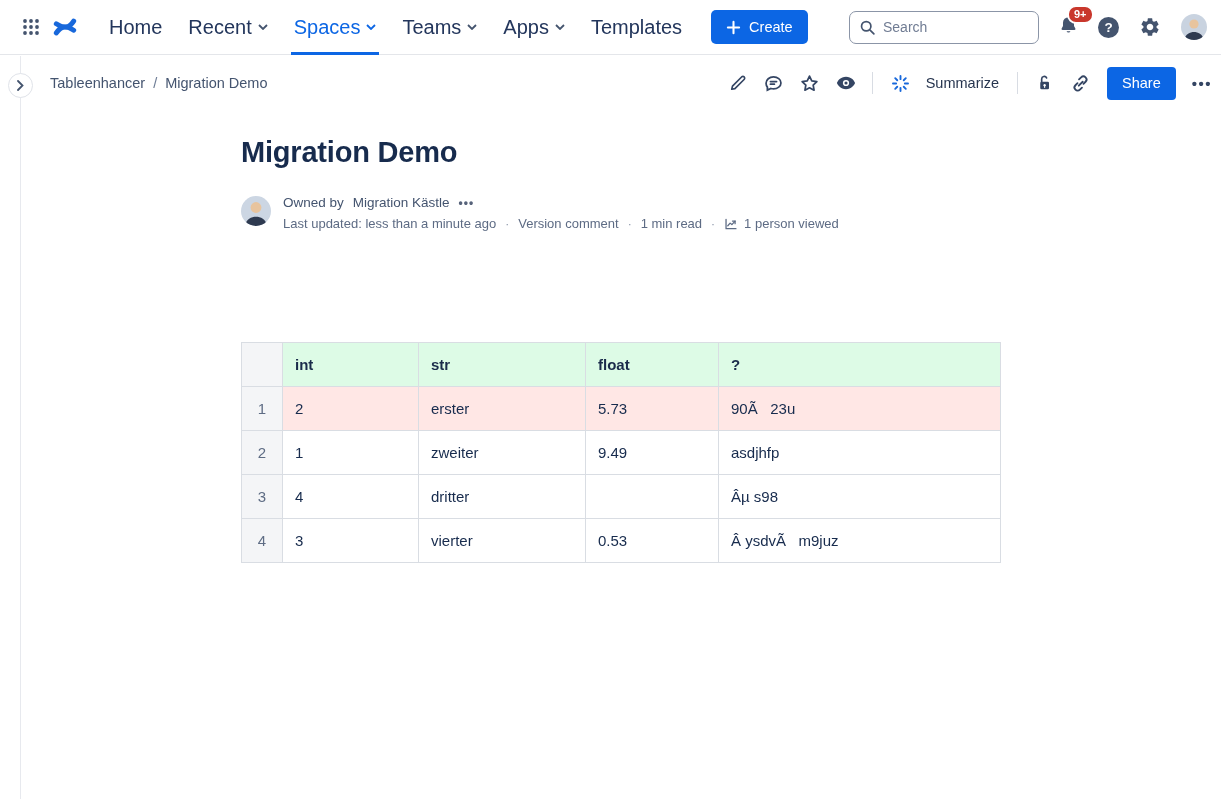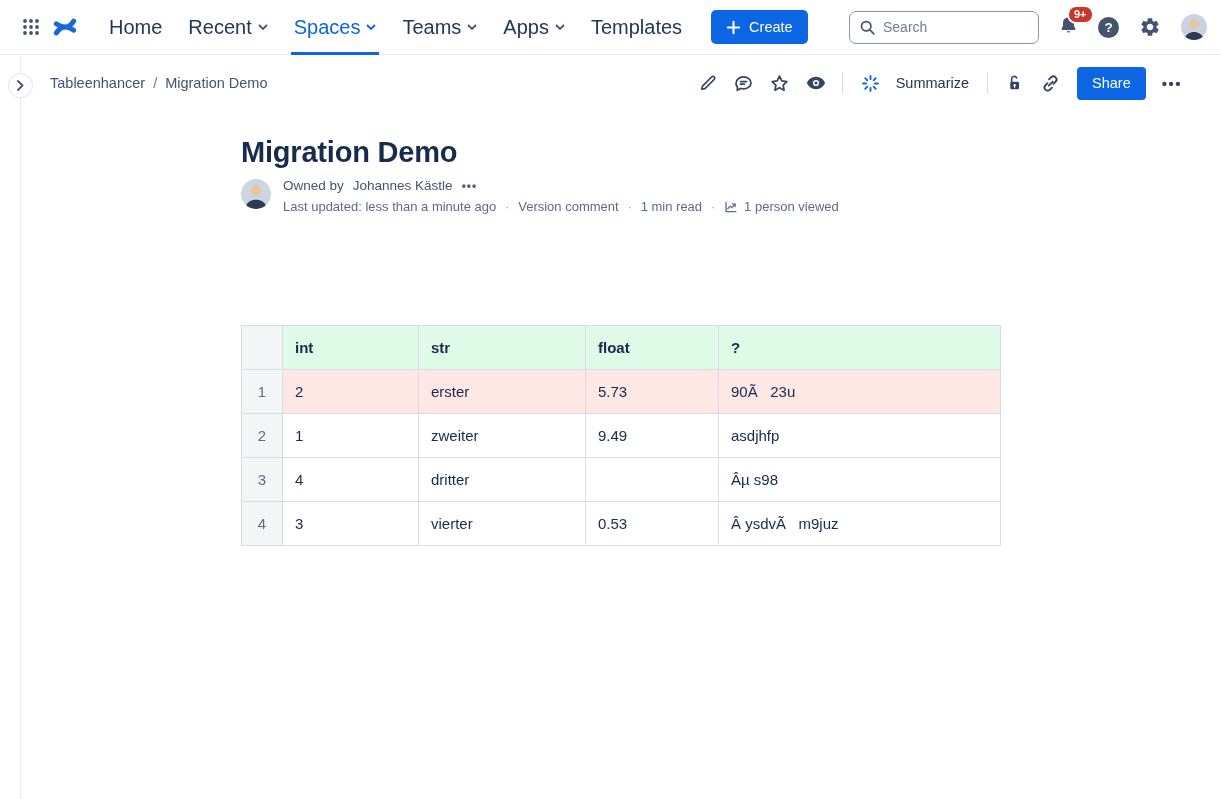--- a/index.html
+++ b/index.html
@@ -38,42 +38,42 @@
                  justify-content:center; cursor:pointer; }
   .avatar { width:26px; height:26px; border-radius:50%; overflow:hidden; cursor:pointer; }
 
   
   .rail { position:absolute; left:20px; top:56px; bottom:0; width:1px; background:#e7e9ee; }
   .expand-btn { position:absolute; left:8px; top:73px; width:25px; height:25px; border-radius:50%;
                 background:#fff; border:1px solid #e0e3e9; display:flex; align-items:center;
                 justify-content:center; cursor:pointer; z-index:3; }
 
   
-  .crumb-row { height:56px; display:flex; align-items:center; padding-left:50px; padding-right:33px; }
+  .crumb-row { height:56px; display:flex; align-items:center; padding-left:50px; padding-right:3px; }
   .crumbs { display:flex; align-items:center; font-size:14.5px; color:#44546f; }
   .crumb { cursor:pointer; }
   .crumb-sep { margin:0 8px; color:#6b7a94; }
   .page-actions { margin-left:auto; display:flex; align-items:center; gap:2px; }
   .icon-btn { width:34px; height:32px; border-radius:4px; display:flex; align-items:center;
               justify-content:center; cursor:pointer; color:#344563; }
   .vdiv { width:1px; height:22px; background:#d8dce3; margin:0 7px; }
   .summarize-btn { display:flex; align-items:center; gap:16px; padding:0 9px; height:32px;
                    font-size:14.5px; font-weight:500; color:#27354f; border-radius:4px;
                    cursor:pointer; }
   .share-btn { background:#0c66e4; color:#fff; height:33px; border:none; border-radius:4px;
                padding:0 15px; font-size:14.5px; font-weight:500; display:flex; align-items:center;
                margin:0 8px 0 8px; cursor:pointer; font-family:inherit; }
   .more-btn { font-size:15px; color:#344563; font-weight:700; letter-spacing:1.5px;
               padding:0 6px; cursor:pointer; }
 
   
   .main { margin-left:21px; }
   .column { width:760px; margin:0 auto; padding-top:25px; }
   .page-title { font-size:29px; font-weight:600; color:#172b4d; letter-spacing:-0.2px; }
-  .byline { display:flex; gap:12px; margin-top:9px; align-items:flex-start; }
+  .byline { display:flex; gap:12px; margin-top:26px; align-items:flex-start; }
   .byline-avatar { width:30px; height:30px; border-radius:50%; overflow:hidden; flex:0 0 auto;
                    margin-top:1px; }
   .byline-l1 { font-size:13.5px; color:#44546f; display:flex; align-items:center; gap:9px; }
   .byline-l1 .owner { cursor:pointer; }
   .byline-more { color:#56627a; font-weight:700; font-size:12px; letter-spacing:1px; cursor:pointer; }
   .byline-l2 { margin-top:6px; font-size:13px; color:#5d6b84; display:flex; align-items:center;
                gap:9px; }
   .dot-sep { color:#8a95a8; font-size:12px; }
   .viewed { display:flex; align-items:center; gap:6px; cursor:pointer; }
   .lu-link { cursor:pointer; }
@@ -263,21 +263,21 @@
       <div class="byline-avatar">
         <svg width="30" height="30" viewBox="0 0 30 30">
           <rect width="30" height="30" fill="#ccd6e3"></rect>
           <circle cx="15" cy="11.5" r="5.4" fill="#e8c49e"></circle>
           <path d="M3.5 30c1.7-7 7-9.3 11.5-9.3s9.8 2.3 11.5 9.3z" fill="#2e3a50"></path>
         </svg>
       </div>
       <div>
         <div class="byline-l1">
           <span>Owned by</span>
-          <span class="owner">Johannes Kästle</span>
+          <span class="owner">Migration Kästle</span>
           <span class="byline-more">•••</span>
         </div>
         <div class="byline-l2">
           <span class="lu-link">Last updated: less than a minute ago</span>
           <span class="dot-sep">·</span>
           <span class="lu-link">Version comment</span>
           <span class="dot-sep">·</span>
           <span>1 min read</span>
           <span class="dot-sep">·</span>
           <span class="viewed">

